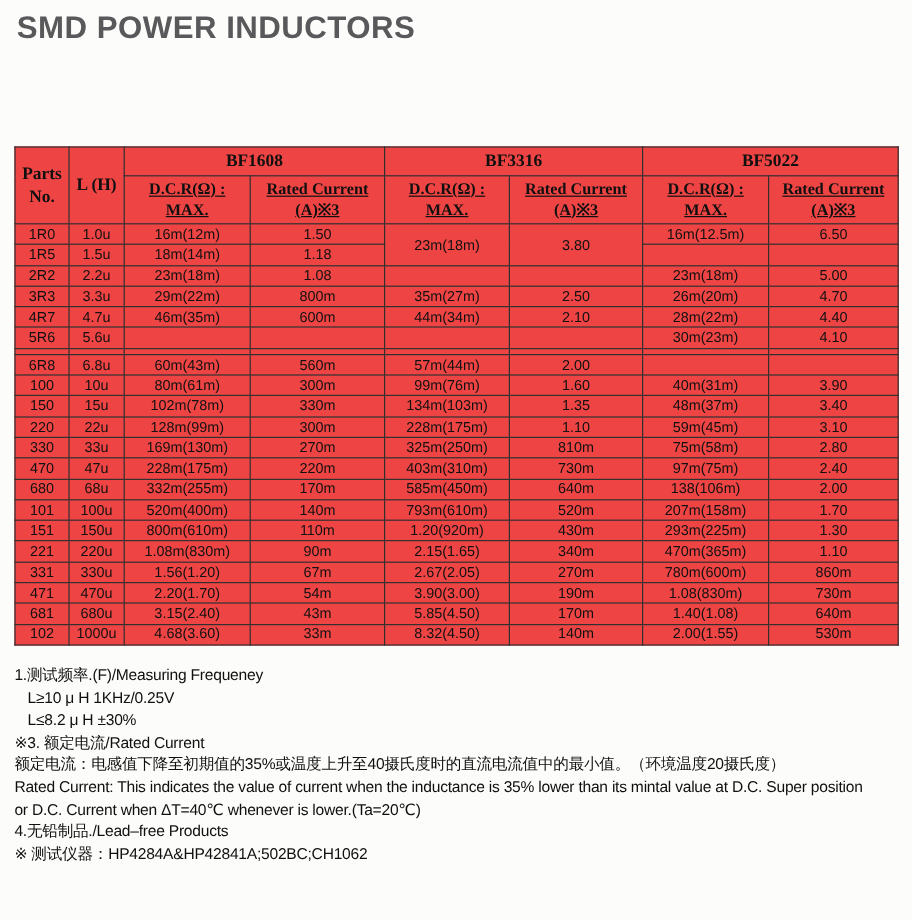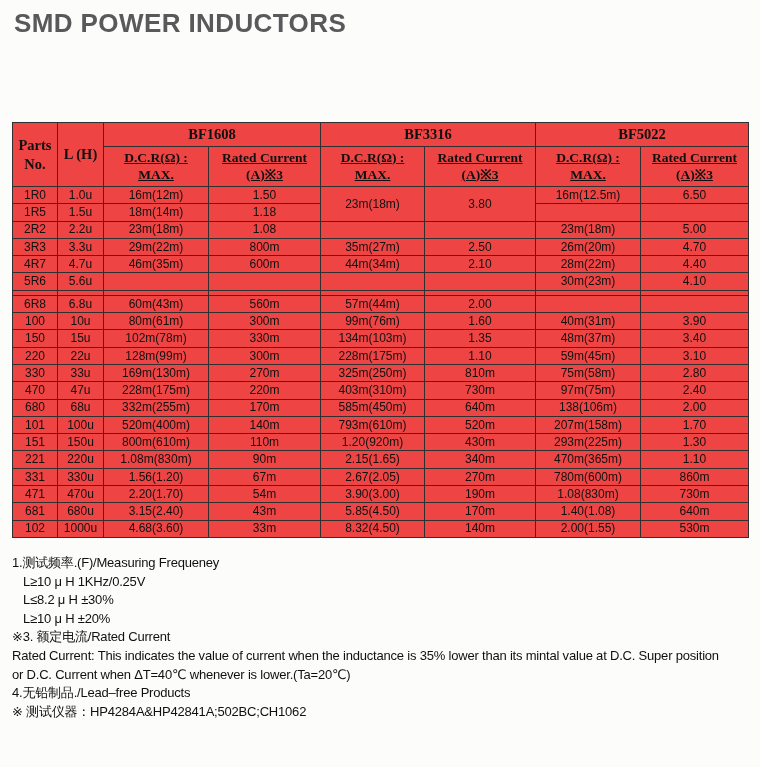--- a/index.html
+++ b/index.html
@@ -296,19 +296,19 @@
         <td>2.00(1.55)</td>
         <td>530m</td>
       </tr>
     </tbody>
 </table>
 
 <div class="notes">
     <div class="note-line">1.测试频率.(F)/Measuring Frequeney</div>
     <div class="note-line indent">L≥10 μ H 1KHz/0.25V</div>
     <div class="note-line indent">L≤8.2 μ H ±30%</div>
-    <div class="note-line indent">L≥10 μ H ±20%</div>
     <div class="note-line">※3. 额定电流/Rated Current</div>
+    <div class="note-line">额定电流：电感值下降至初期值的35%或温度上升至40摄氏度时的直流电流值中的最小值。（环境温度20摄氏度）</div>
     <div class="note-line">Rated Current: This indicates the value of current when the inductance is 35% lower than its mintal value at D.C. Super position</div>
     <div class="note-line">or D.C. Current when ΔT=40℃ whenever is lower.(Ta=20℃)</div>
     <div class="note-line">4.无铅制品./Lead–free Products</div>
     <div class="note-line">※ 测试仪器：HP4284A&amp;HP42841A;502BC;CH1062</div>
   </div>
 
 </body></html>

